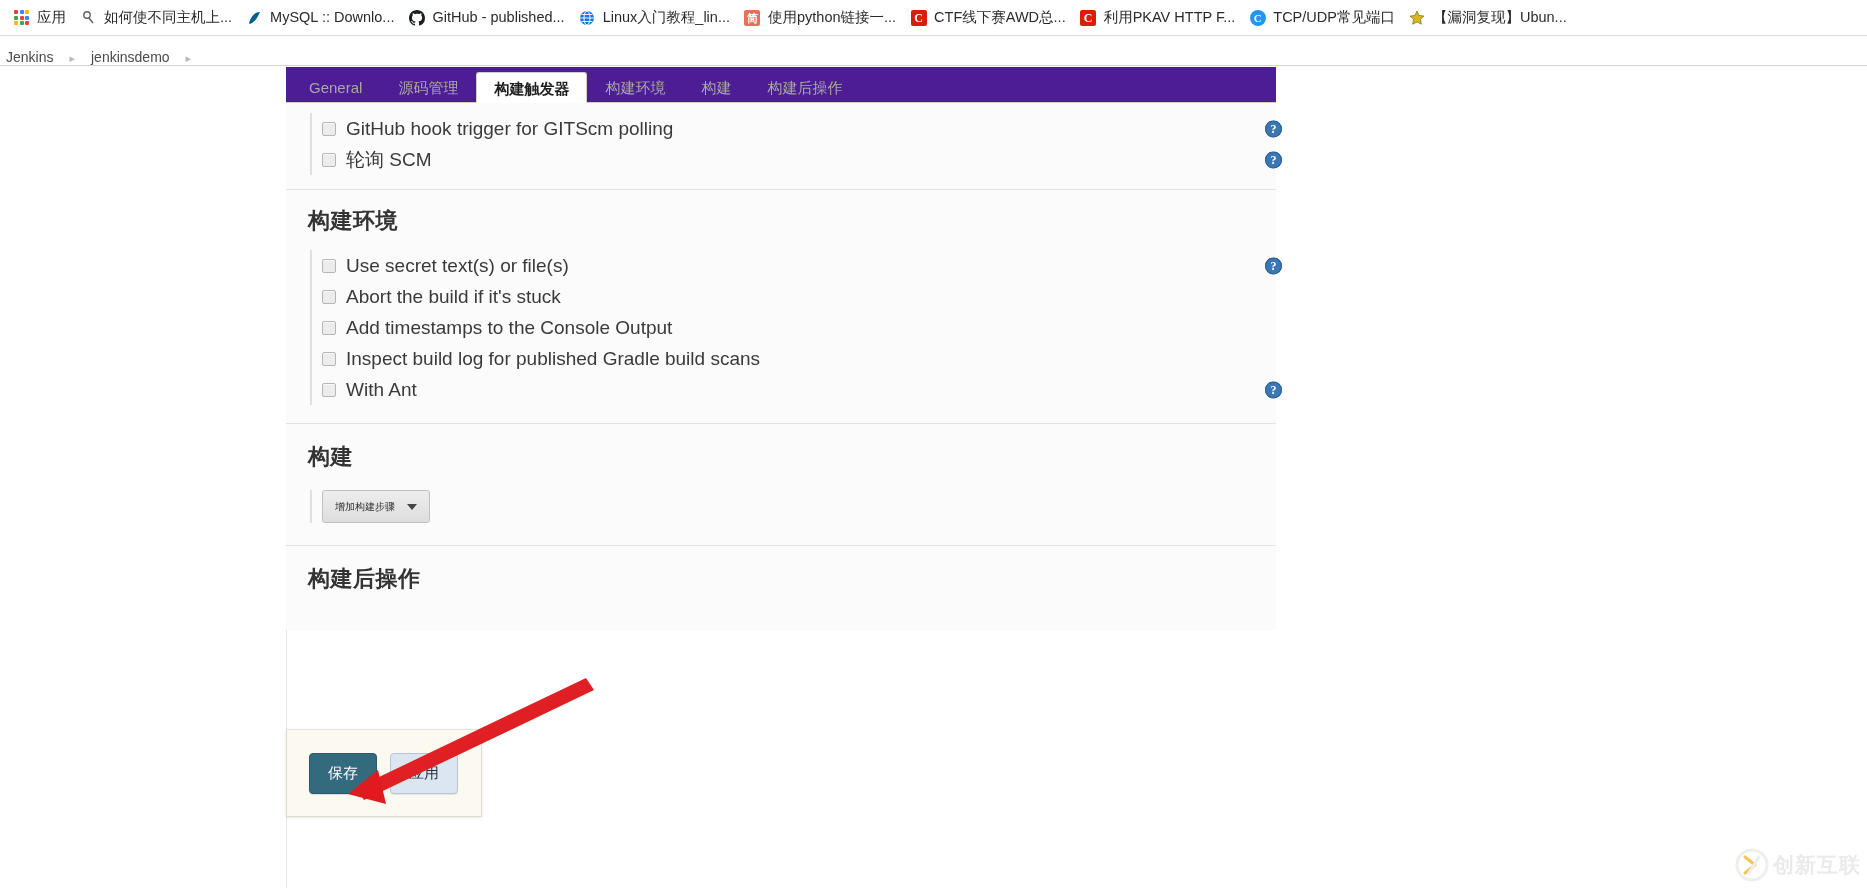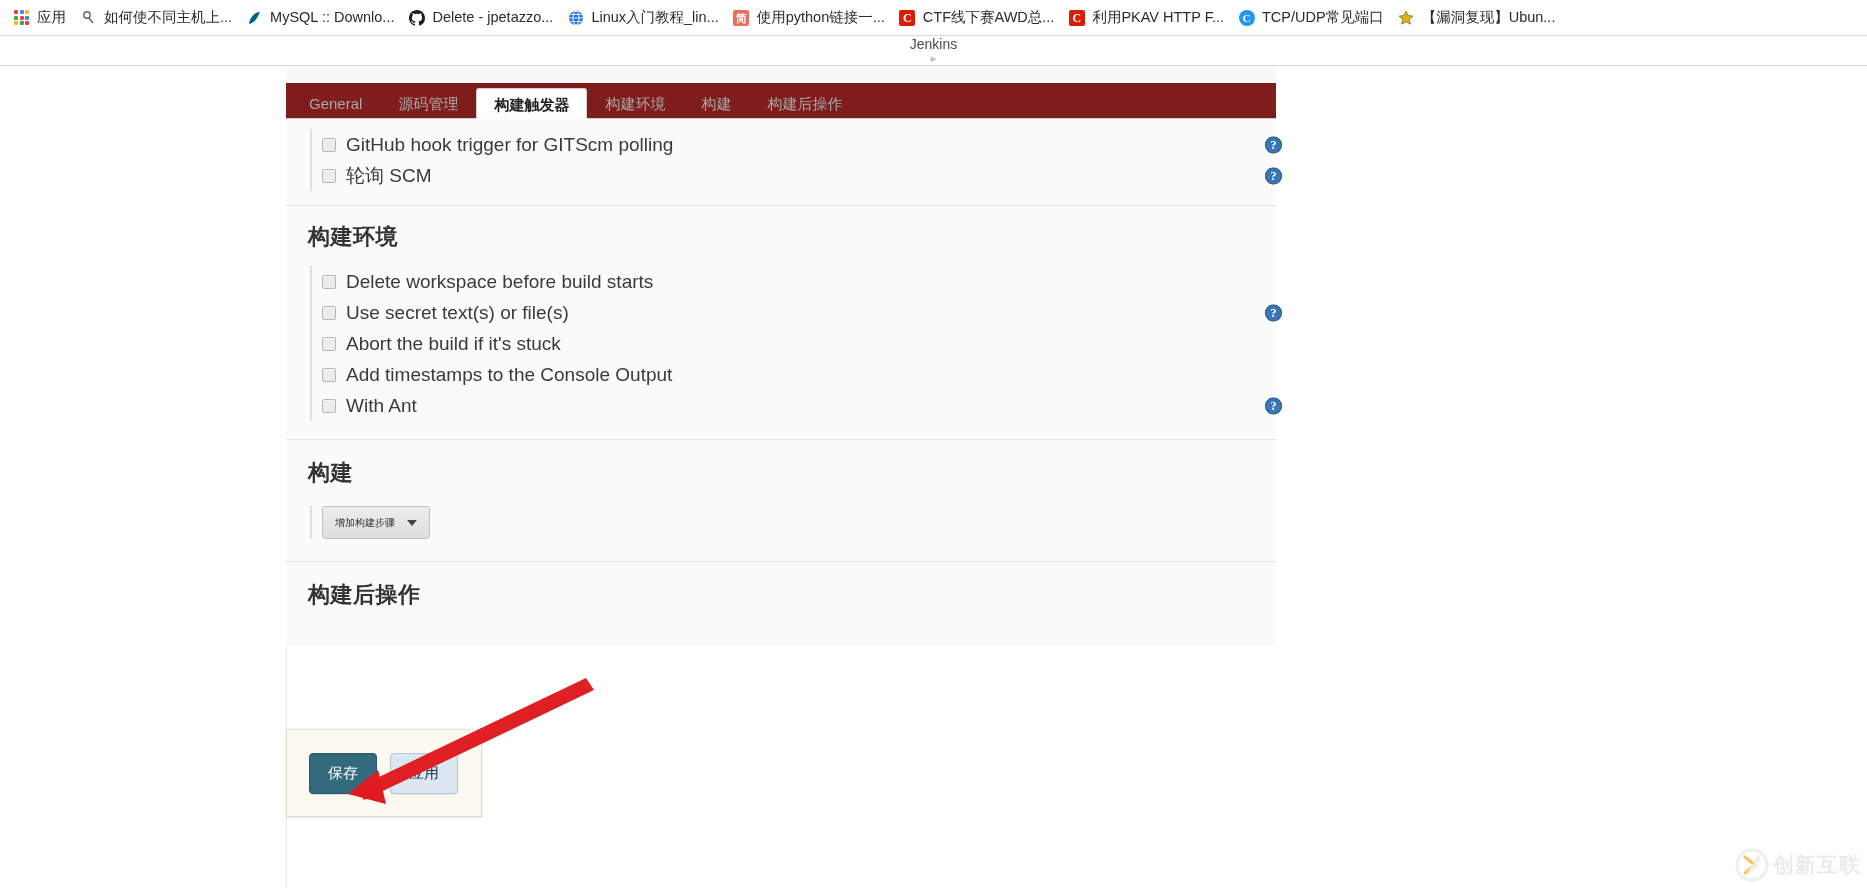--- a/index.html
+++ b/index.html
@@ -46,23 +46,22 @@
   .apps-grid i{display:block;width:4px;height:4px;border-radius:1px;}
 
   .ico-square{width:16px;height:16px;border-radius:2px;display:block;}
   .ico-round{width:16px;height:16px;border-radius:50%;display:block;}
 
   
   #breadcrumb-bar{
     position:absolute;left:0;top:36px;width:1867px;height:30px;
     background:#ffffff;
     border-bottom:1px solid #d6d6d6;
-    display:flex;align-items:center;
+    display:flex;align-items:flex-end;
     box-sizing:border-box;
-    flex-direction:column;
   }
   .crumb{
     font-size:14px;color:#4a4a4a;padding:0 6px;white-space:nowrap;
   }
   .crumb-sep{
     color:#b9b9b9;font-size:11px;padding:0 10px;user-select:none;
   }
 
   
   #page-body{
@@ -76,26 +75,25 @@
 
   
   #config-panel{
     position:absolute;left:286px;top:0;width:990px;
     background:#f8f8f8;
   }
 
   
   #tab-strip{
     position:relative;height:36px;
-    background:#7f1d1d;
+    background:#4c1d95;
     border-bottom:1px solid #cfcfcf;
     display:flex;align-items:flex-end;
     padding-left:5px;
     box-sizing:border-box;
-    margin-top:16px;
   }
   .tab{
     height:31px;line-height:31px;
     padding:0 17px;
     font-size:15px;color:#a8a8a8;
     white-space:nowrap;
     border:1px solid transparent;
     border-bottom:none;
     box-sizing:border-box;
     cursor:pointer;
@@ -281,21 +279,21 @@
     </span>
     <span class="bm-label">MySQL :: Downlo...</span>
   </div>
 
   <div class="bm">
     <span class="bm-ico">
       <svg width="16" height="16" viewBox="0 0 16 16">
           <path fill="#1b1f23" d="M8 0C3.58 0 0 3.58 0 8c0 3.54 2.29 6.53 5.47 7.59.4.07.55-.17.55-.38 0-.19-.01-.82-.01-1.49-2.01.37-2.53-.49-2.69-.94-.09-.23-.48-.94-.82-1.13-.28-.15-.68-.52-.01-.53.63-.01 1.08.58 1.23.82.72 1.21 1.87.87 2.33.66.07-.52.28-.87.51-1.07-1.78-.2-3.64-.89-3.64-3.95 0-.87.31-1.59.82-2.15-.08-.2-.36-1.02.08-2.12 0 0 .67-.21 2.2.82.64-.18 1.32-.27 2-.27s1.36.09 2 .27c1.53-1.04 2.2-.82 2.2-.82.44 1.1.16 1.92.08 2.12.51.56.82 1.27.82 2.15 0 3.07-1.87 3.75-3.65 3.95.29.25.54.73.54 1.48 0 1.07-.01 1.93-.01 2.2 0 .21.15.46.55.38A8.01 8.01 0 0 0 16 8c0-4.42-3.58-8-8-8z"></path>
         </svg>
     </span>
-    <span class="bm-label">Delete - jpetazzo...</span>
+    <span class="bm-label">GitHub - published...</span>
   </div>
 
   <div class="bm">
     <span class="bm-ico">
       <svg width="16" height="16" viewBox="0 0 16 16">
           <circle cx="8" cy="8" r="7" fill="#1a73e8"></circle>
           <ellipse cx="8" cy="8" rx="3" ry="7" fill="none" stroke="#fff" stroke-width="1"></ellipse>
           <path d="M1 8h14M2.5 4.5h11M2.5 11.5h11" stroke="#fff" stroke-width="0.9" fill="none"></path>
         </svg>
     </span>
@@ -383,41 +381,41 @@
 
           </div>
         </div>
       </div>
 
       <div class="section">
         <div class="section-inner" style="padding-top:16px;padding-bottom:18px;">
           <div class="section-title">构建环境</div>
           <div class="opt-block" style="margin-top:14px;">
 
-            <div class="opt-row">
-              <span class="cb"></span>
-              <span class="opt-label">Delete workspace before build starts</span>
-            </div>
 
             <div class="opt-row">
               <span class="cb"></span>
               <span class="opt-label">Use secret text(s) or file(s)</span>
               <span class="help-ico" style="right:-28px;">?</span>
             </div>
 
             <div class="opt-row">
               <span class="cb"></span>
               <span class="opt-label">Abort the build if it's stuck</span>
             </div>
 
             <div class="opt-row">
               <span class="cb"></span>
               <span class="opt-label">Add timestamps to the Console Output</span>
             </div>
 
+            <div class="opt-row">
+              <span class="cb"></span>
+              <span class="opt-label">Inspect build log for published Gradle build scans</span>
+            </div>
 
             <div class="opt-row">
               <span class="cb"></span>
               <span class="opt-label">With Ant</span>
               <span class="help-ico" style="right:-28px;">?</span>
             </div>
 
           </div>
         </div>
       </div>

